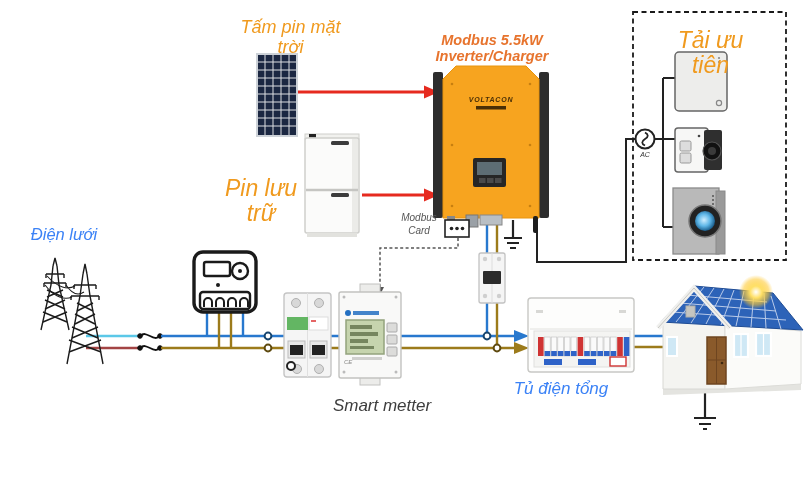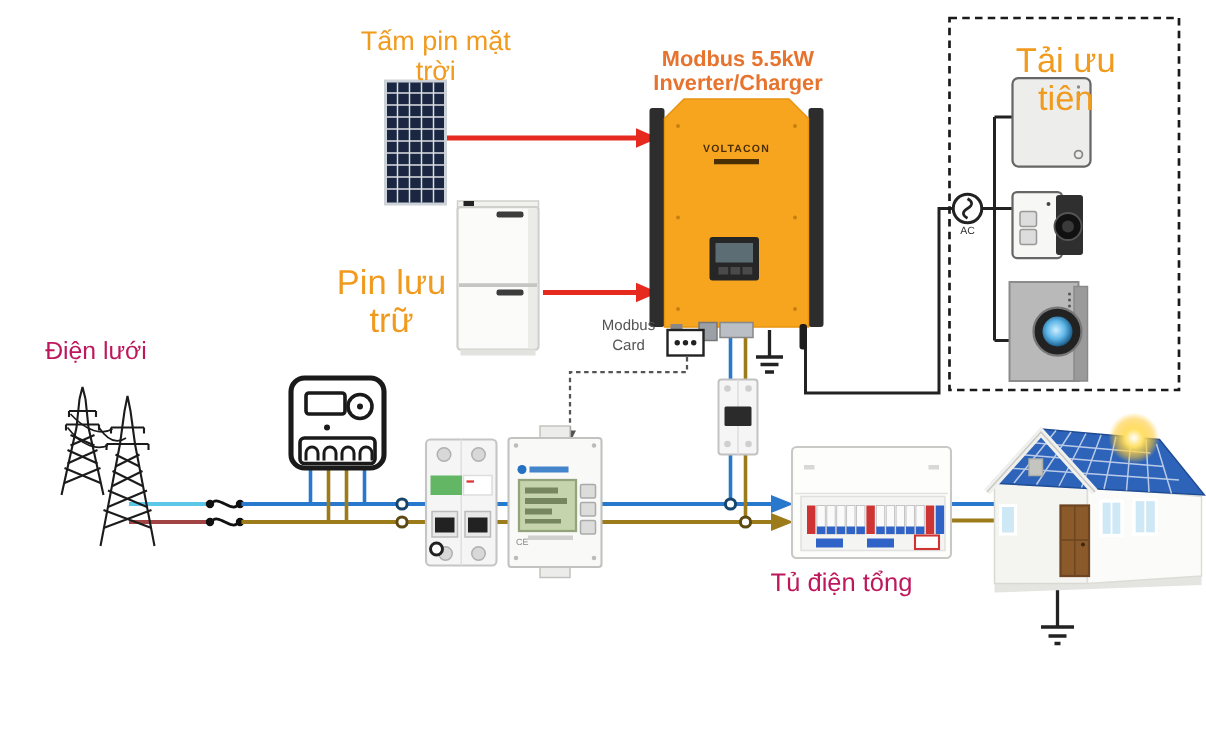--- a/index.html
+++ b/index.html
@@ -1,24 +1,25 @@
 <!DOCTYPE html>
 <html><head>
 <meta charset="utf-8">
 <style>
   html,body{margin:0;padding:0;background:#ffffff;}
   .stage{
     position:relative;width:804px;height:473px;background:#ffffff;overflow:hidden;
     font-family:"Liberation Sans", sans-serif;
+    font-style:italic;
   }
   .stage svg{position:absolute;left:0;top:0;}
   .lbl{position:absolute;text-align:center;line-height:1.1;z-index:5;}
   .lbl-orange{color:#F09A1E;font-size:23px;}
   .lbl-title{color:#E7742E;font-size:14.5px;font-weight:bold;}
-  .lbl-dark{color:#be185d;font-size:16.5px;}
+  .lbl-dark{color:#3b82f6;font-size:16.5px;}
   .lbl-tiny{color:#555;font-size:10px;line-height:1.25;}
   .lbl-brand{color:#4A2F06;font-size:7px;font-weight:bold;letter-spacing:.8px;}
   .lbl-ac{color:#333;font-size:7px;}
   .lbl-ce{color:#8a8a88;font-size:6px;}
 </style>
 </head>
 <body>
 
 <div class="stage">
 
@@ -327,20 +328,21 @@
 
 <div class="lbl lbl-title" style="left:392px;top:33px;width:200px;">Modbus 5.5kW Inverter/Charger</div>
 
 <div class="lbl lbl-orange" style="left:663px;top:28px;width:95px;">Tải ưu tiên</div>
 
 <div class="lbl lbl-orange" style="left:220px;top:176px;width:82px;">Pin lưu trữ</div>
 
 <div class="lbl lbl-dark" style="left:14px;top:225px;width:100px;">Điện lưới</div>
 
 
+<div class="lbl lbl-dark" style="left:328px;top:397px;width:108px;font-size:17px;color:#3D3D3D;">Smart metter</div>
 
 <div class="lbl lbl-dark" style="left:507px;top:380px;width:108px;font-size:17px;">Tủ điện tổng</div>
 
 <div class="lbl lbl-tiny" style="left:398px;top:212px;width:42px;">Modbus Card</div>
 
 <div class="lbl lbl-ac" style="left:633px;top:151px;width:24px;">AC</div>
 
 <div class="lbl lbl-brand" style="left:459px;top:96px;width:64px;">VOLTACON</div>
 
 <div class="lbl lbl-ce" style="left:344px;top:359px;width:14px;text-align:left;">CE</div>

